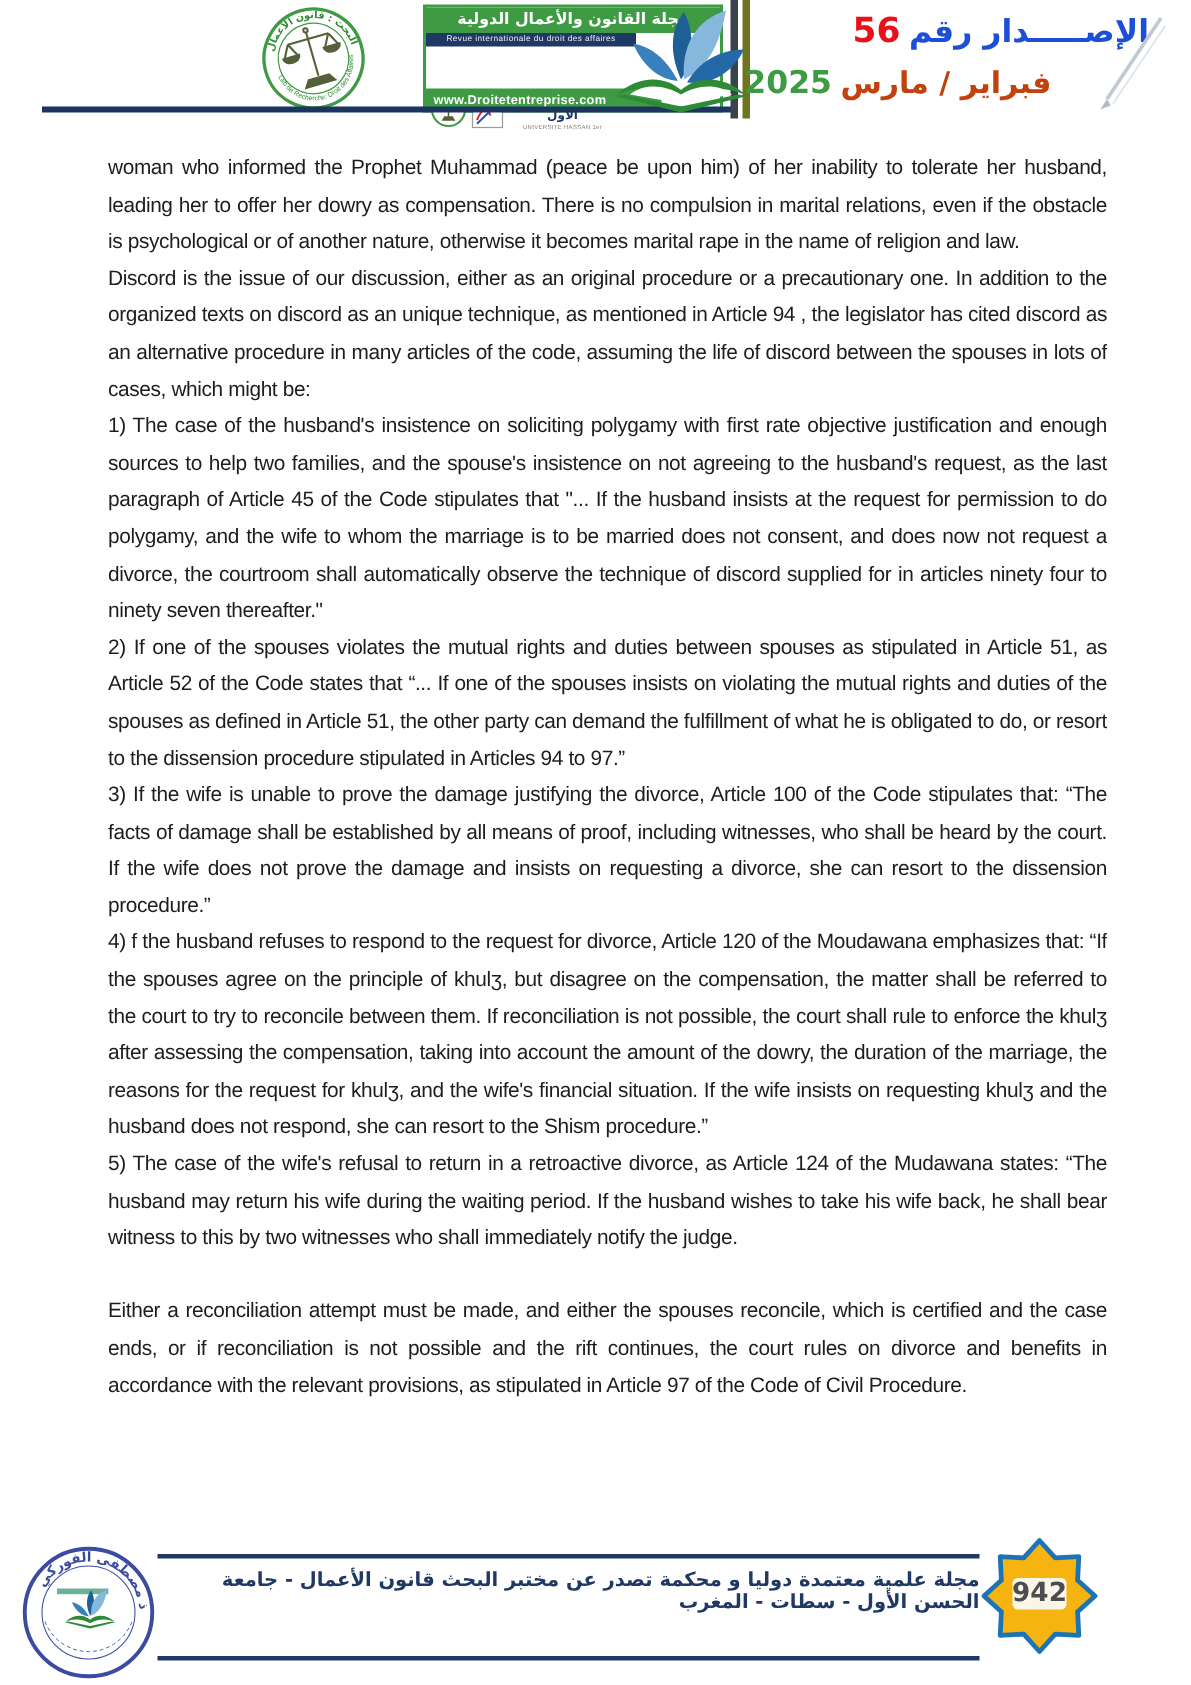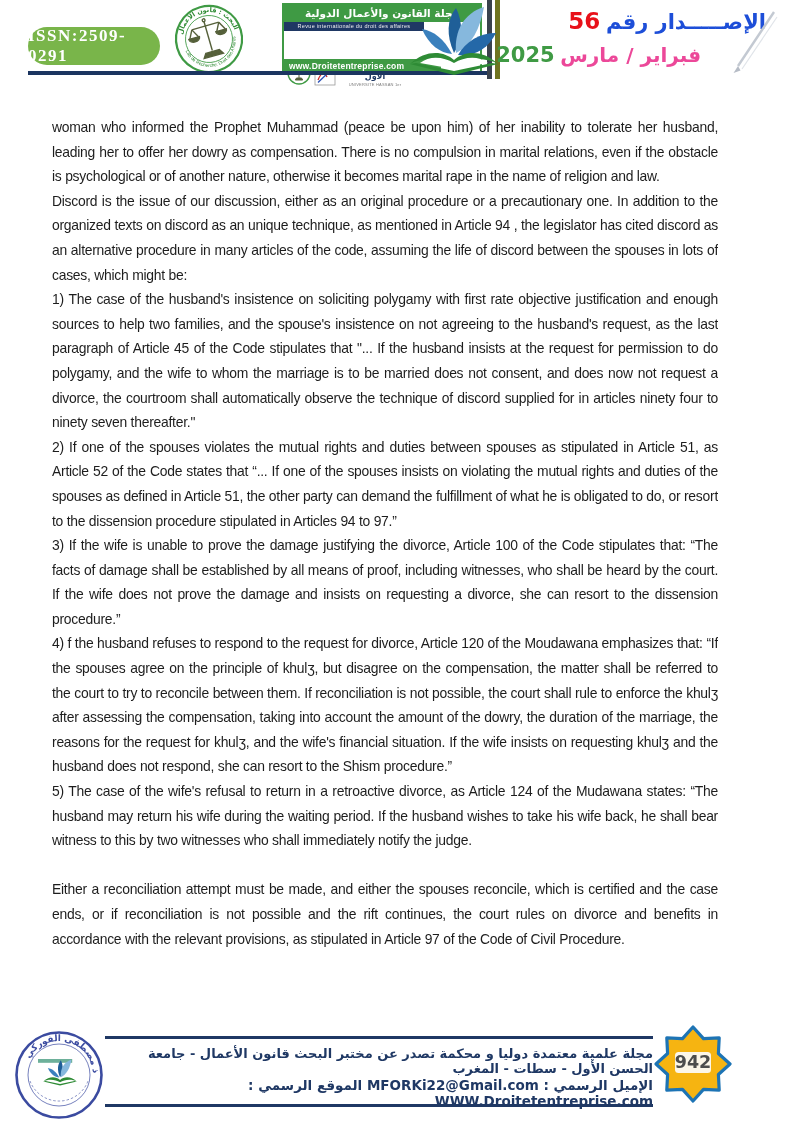--- a/index.html
+++ b/index.html
@@ -28,49 +28,46 @@
   .logo-feather{position:absolute;left:396px;top:5px;z-index:3;}
   .header-rule{position:absolute;left:28px;top:71px;width:461px;height:3.5px;background:#1b3560;}
   .bar-navy{position:absolute;left:487px;top:0;width:4.5px;height:79px;background:#39424d;}
   .bar-olive{position:absolute;left:495px;top:0;width:4.5px;height:79px;background:#6f7420;}
   .issue-line1{position:absolute;right:28px;top:8px;direction:rtl;white-space:nowrap;
     font-family:"DejaVu Sans",sans-serif;font-weight:bold;}
   .issue-line1 .lbl{color:#1d4ed8;font-size:21px;}
   .issue-line1 .num{color:#e8111a;font-size:23px;}
   .issue-line2{position:absolute;right:93px;top:43px;direction:rtl;white-space:nowrap;
     font-family:"DejaVu Sans",sans-serif;font-weight:bold;}
-  .issue-line2 .lbl{color:#ec4899;font-size:20px;}
+  .issue-line2 .lbl{color:#c2410c;font-size:20px;}
   .issue-line2 .num{color:#3f9a44;font-size:21px;padding-left:28px;}
   .pencil{position:absolute;left:716px;top:8px;}
 
   
-  .article{position:absolute;left:52px;top:99px;width:666px;max-height:928px;overflow:hidden;margin-top:16px;}
+  .article{position:absolute;left:72px;top:99px;width:666px;max-height:928px;overflow:hidden;}
   .para{margin:0;text-align:justify;font-family:"Liberation Sans",sans-serif;
     font-size:13.9px;line-height:24.6px;letter-spacing:-0.25px;color:#1d1d1d;min-height:24.6px;}
 
   
   .f-rule{position:absolute;left:105px;width:548px;height:3px;background:#1f3864;}
   .f-rule-top{top:1036px;}
   .f-rule-bottom{top:1104px;}
   .f-line{position:absolute;left:105px;width:548px;direction:rtl;text-align:right;
     color:#1f3864;font-family:"DejaVu Sans",sans-serif;font-weight:bold;}
   .f-line1{top:1046px;font-size:13px;}
   .f-line2{top:1077px;font-size:13.5px;}
   .f-line2 .latin{direction:ltr;unicode-bidi:embed;}
   .badge-star{position:absolute;left:654px;top:1025px;}
   .stamp{position:absolute;left:14px;top:1029px;}
 </style>
 </head>
 <body>
 
 <div id="page">
 
-  <div class="issn-pill">
-    <span>ISSN:2509-0291</span>
-  </div>
 
   <svg class="seal-large" width="70" height="70" viewBox="0 0 70 70">
     <circle cx="35" cy="35" r="33" fill="#ffffff" stroke="#3f9a44" stroke-width="2.2"></circle>
     <circle cx="35" cy="35" r="23.5" fill="none" stroke="#3f9a44" stroke-width="0.8"></circle>
     <path id="sealTopArc" d="M 8,35 A 27,27 0 1 1 62,35" fill="none"></path>
     <path id="sealBotArc" d="M 9,37 A 26,26 0 0 0 61,37" fill="none"></path>
     <text font-size="6.5" fill="#2e8b33" font-family="DejaVu Sans, sans-serif" font-weight="bold">
       <textPath href="#sealTopArc" startOffset="14%">مختبر البحث : قانون الأعمال</textPath>
     </text>
     <text font-size="4.6" fill="#2e8b33" font-family="Liberation Sans, sans-serif">
@@ -157,26 +154,20 @@
       <p class="para">4) f the husband refuses to respond to the request for divorce, Article 120 of the Moudawana emphasizes that: “If the spouses agree on the principle of khulʒ, but disagree on the compensation, the matter shall be referred to the court to try to reconcile between them. If reconciliation is not possible, the court shall rule to enforce the khulʒ after assessing the compensation, taking into account the amount of the dowry, the duration of the marriage, the reasons for the request for khulʒ, and the wife's financial situation. If the wife insists on requesting khulʒ and the husband does not respond, she can resort to the Shism procedure.”</p>
       <p class="para">5) The case of the wife's refusal to return in a retroactive divorce, as Article 124 of the Mudawana states: “The husband may return his wife during the waiting period. If the husband wishes to take his wife back, he shall bear witness to this by two witnesses who shall immediately notify the judge.</p>
       <p class="para"></p>
       <p class="para">Either a reconciliation attempt must be made, and either the spouses reconcile, which is certified and the case ends, or if reconciliation is not possible and the rift continues, the court rules on divorce and benefits in accordance with the relevant provisions, as stipulated in Article 97 of the Code of Civil Procedure.</p>
     </div>
 
   <div class="f-rule f-rule-top"></div>
 
   <div class="f-line f-line1">مجلة علمية معتمدة  دوليا و محكمة تصدر عن مختبر البحث قانون الأعمال - جامعة الحسن الأول - سطات - المغرب</div>
 
-  <div class="f-line f-line2">
-    <span>الإميل الرسمي : </span>
-    <span class="latin">MFORKi22@Gmail.com</span>
-    <span> الموقع الرسمي : </span>
-    <span class="latin">WWW.Droitetentreprise.com</span>
-  </div>
 
   <div class="f-rule f-rule-bottom"></div>
 
   <svg class="badge-star" width="78" height="78" viewBox="0 0 78 78">
     <polygon points="39,2 49.5,13.6 65.2,12.8 64.4,28.5 76,39 64.4,49.5 65.2,65.2 49.5,64.4 39,76 28.5,64.4 12.8,65.2 13.6,49.5 2,39 13.6,28.5 12.8,12.8 28.5,13.6" fill="#f6b411" stroke="#1d74b5" stroke-width="3.2" stroke-linejoin="round"></polygon>
     <rect x="21" y="27" width="36" height="21" rx="3.5" fill="#fcf6e8"></rect>
     <text x="39" y="42.5" text-anchor="middle" font-family="DejaVu Sans, sans-serif" font-weight="bold" font-size="17.5" fill="#4d4d4d">942</text>
   </svg>
 
   <svg class="stamp" width="90" height="92" viewBox="0 0 90 92">

